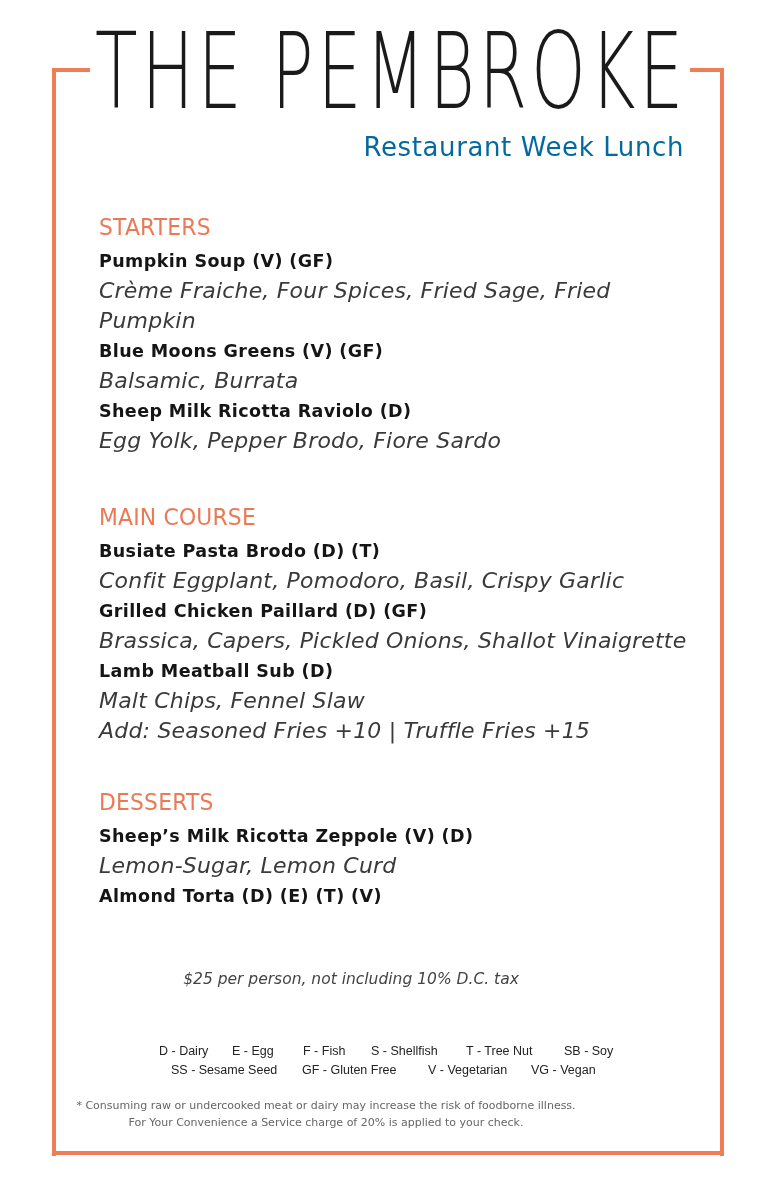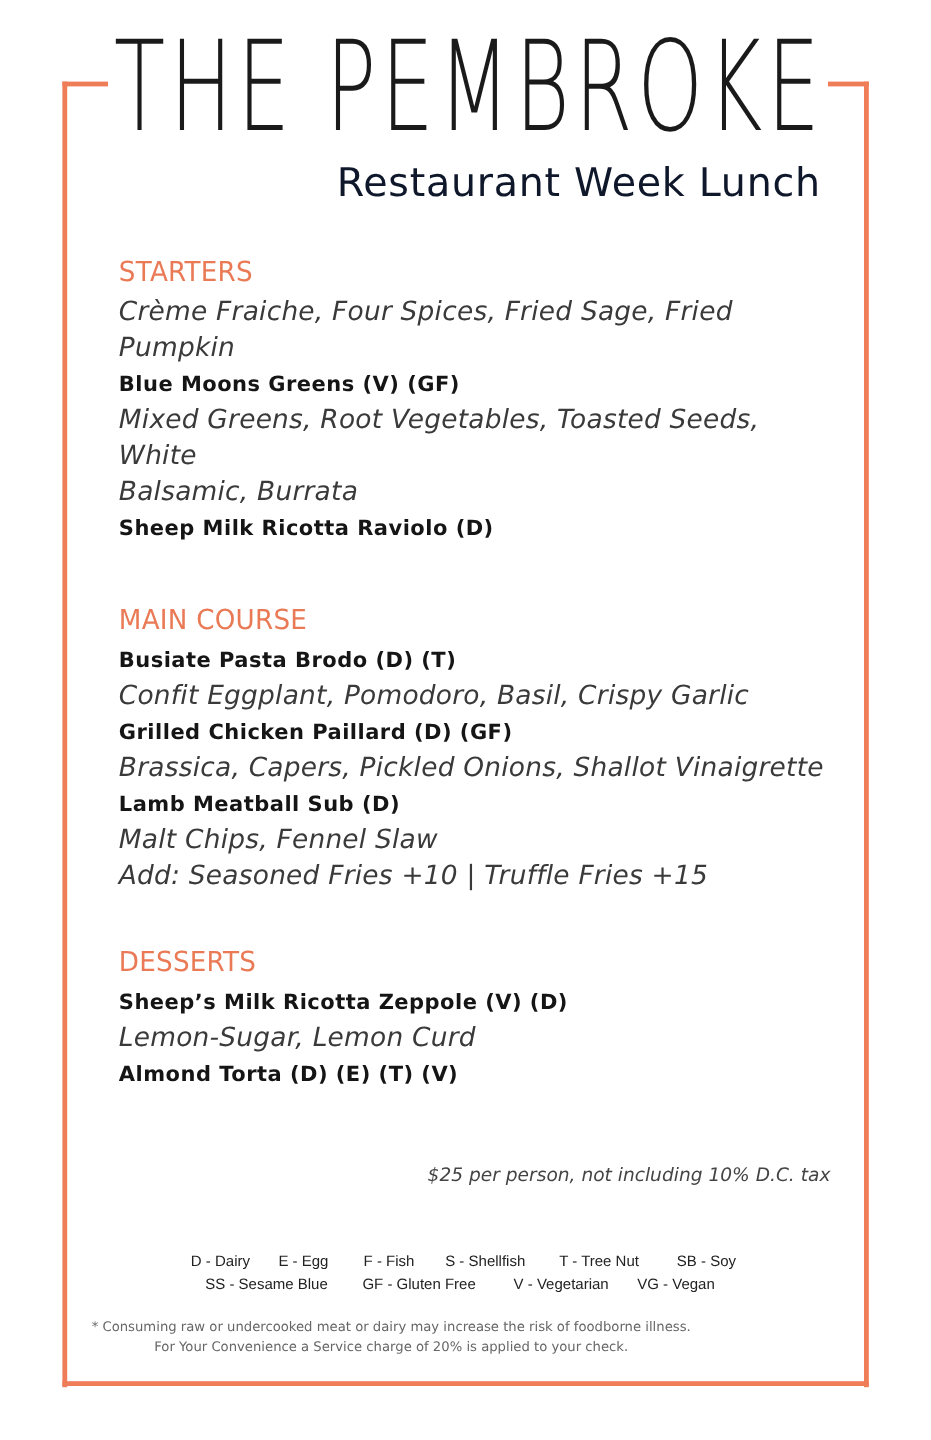--- a/index.html
+++ b/index.html
@@ -18,41 +18,41 @@
       font-family: "DejaVu Sans", sans-serif; font-weight: 200;
       font-size: 72px; line-height: 110px; letter-spacing: 4px;
       color: #1a1a1a; white-space: nowrap;
       transform-origin: left top;
       transform: scaleX(0.78) scaleY(1.45);
       -webkit-text-stroke: 0px;
     }
 
     .subtitle {
       position: absolute; right: 92px; top: 132px;
-      font-family: "DejaVu Sans", sans-serif; font-size: 33px; letter-spacing: 0.6px;
-      color: #0f172a; white-space: nowrap;
+      font-family: "DejaVu Sans", sans-serif; font-size: 26px; letter-spacing: 0.6px;
+      color: #0369a1; white-space: nowrap;
     }
 
     .section { position: absolute; left: 99px; width: 600px; }
     .section-title {
       font-family: "DejaVu Sans", sans-serif; font-size: 23px;
       color: #ea7a56; line-height: 30px; margin-bottom: 4px; letter-spacing: 0.2px;
       transform: scaleX(0.95); transform-origin: left;
     }
     .item-name {
       font-family: "DejaVu Sans", sans-serif; font-weight: bold;
       font-size: 17.5px; line-height: 30px; color: #151515; letter-spacing: 0.4px;
     }
     .item-desc {
       font-family: "DejaVu Sans", sans-serif; font-style: italic; font-weight: 300;
       font-size: 22px; line-height: 30px; color: #3a3a3a; letter-spacing: 0.2px;
     }
 
     .price-note {
-      position: absolute; left: 0; width: 692px; top: 970px; text-align: right;
+      position: absolute; left: 0; width: 692px; top: 970px; text-align: center;
       font-family: "DejaVu Sans", sans-serif; font-style: italic;
       font-size: 15.5px; color: #444; padding-left: 10px;
     }
 
     .legend { position: absolute; left: 0; width: 776px; font-family: "Liberation Sans", sans-serif; font-size: 12.5px; color: #222; }
     .legend-row { position: absolute; white-space: nowrap; }
     .legend-row span { position: absolute; white-space: nowrap; }
 
     .disclaimer {
       position: absolute; left: 0; width: 652px; text-align: center;
@@ -66,25 +66,26 @@
 <div class="frame-line frame-top-right"></div>
 <div class="frame-line frame-left"></div>
 <div class="frame-line frame-right"></div>
 <div class="frame-line frame-bottom"></div>
 
 <div class="title" style="transform: scaleX(0.96732) scaleY(1.45); width: auto; top: -8px;">THE PEMBROKE</div>
 <div class="subtitle">Restaurant Week Lunch</div>
 
 <div class="section" style="top: 212px;">
   <div class="section-title">STARTERS</div>
+  <div class="item-name">Pumpkin Soup (V) (GF)</div>
   <div class="item-desc">Crème Fraiche, Four Spices, Fried Sage, Fried Pumpkin</div>
   <div class="item-name">Blue Moons Greens (V) (GF)</div>
-  <div class="item-desc">Mixed Greens, Root Vegetables, Toasted Seeds, White</div>
   <div class="item-desc">Balsamic, Burrata</div>
   <div class="item-name">Sheep Milk Ricotta Raviolo (D)</div>
+  <div class="item-desc">Egg Yolk, Pepper Brodo, Fiore Sardo</div>
 </div>
 
 <div class="section" style="top: 502px;">
   <div class="section-title">MAIN COURSE</div>
   <div class="item-name">Busiate Pasta Brodo (D) (T)</div>
   <div class="item-desc">Confit Eggplant, Pomodoro, Basil, Crispy Garlic</div>
   <div class="item-name">Grilled Chicken Paillard (D) (GF)</div>
   <div class="item-desc">Brassica, Capers, Pickled Onions, Shallot Vinaigrette</div>
   <div class="item-name">Lamb Meatball Sub (D)</div>
   <div class="item-desc">Malt Chips, Fennel Slaw</div>
@@ -103,21 +104,21 @@
 <div class="legend" style="top: 1044px;">
   <div class="legend-row" style="top: 0; left: 0; width: 776px;">
     <span style="left: 159px;">D - Dairy</span>
     <span style="left: 232px;">E - Egg</span>
     <span style="left: 303px;">F - Fish</span>
     <span style="left: 371px;">S - Shellfish</span>
     <span style="left: 466px;">T - Tree Nut</span>
     <span style="left: 564px;">SB - Soy</span>
   </div>
   <div class="legend-row" style="top: 19px; left: 0; width: 776px;">
-    <span style="left: 171px;">SS - Sesame Blue</span>
+    <span style="left: 171px;">SS - Sesame Seed</span>
     <span style="left: 302px;">GF - Gluten Free</span>
     <span style="left: 428px;">V - Vegetarian</span>
     <span style="left: 531px;">VG - Vegan</span>
   </div>
 </div>
 
 <div class="disclaimer" style="top: 1097px;">
   <div>* Consuming raw or undercooked meat or dairy may increase the risk of foodborne illness.</div>
   <div>For Your Convenience a Service charge of 20% is applied to your check.</div>
 </div>

